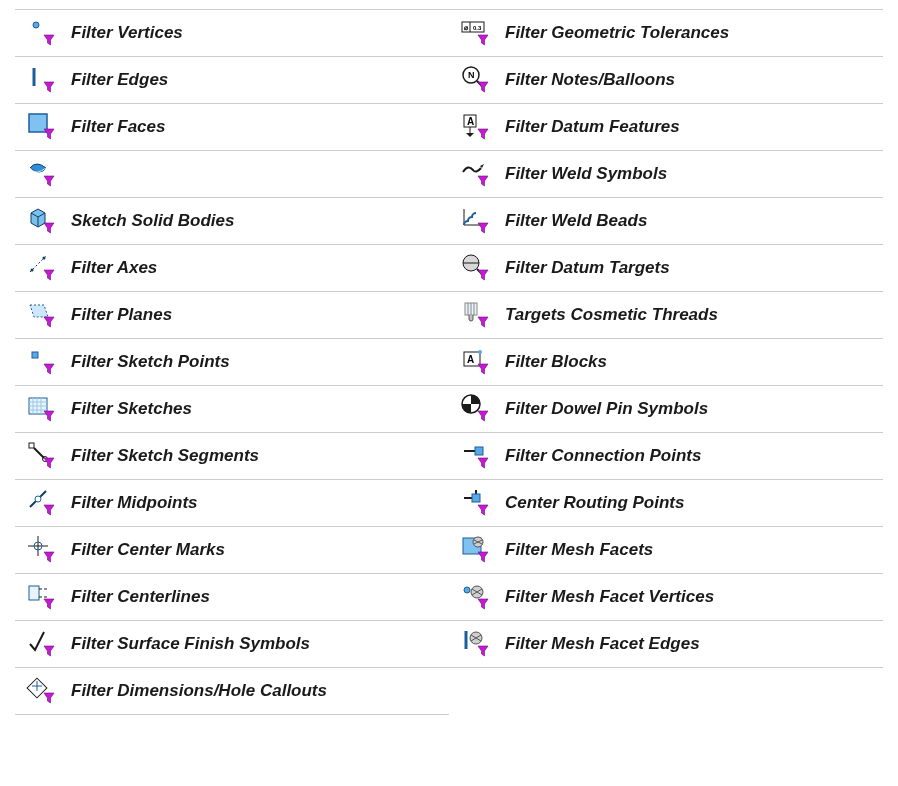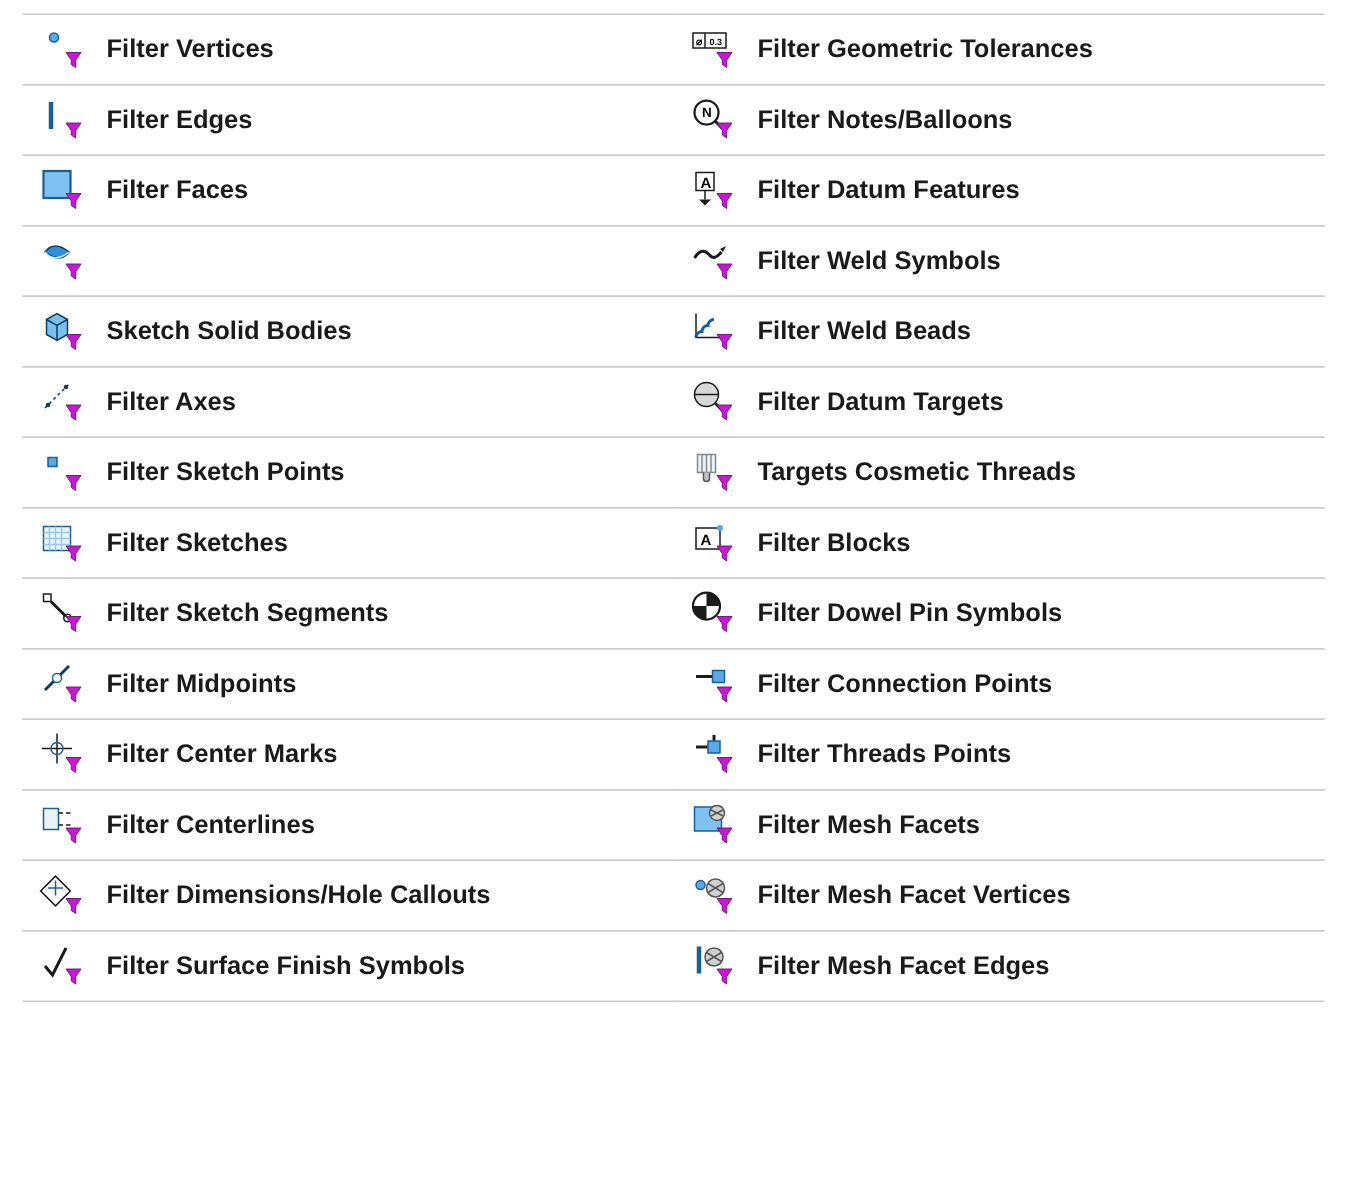--- a/index.html
+++ b/index.html
@@ -33,20 +33,21 @@
   .icon-cell {
     width: 46px;
     min-width: 46px;
     display: flex;
     align-items: center;
     justify-content: center;
     position: relative;
   }
   .label {
     padding-left: 6px;
+    font-style: italic;
   }
   svg { display:block; }
 </style>
 </head>
 <body>
 
 <div class="columns">
   <div class="col" id="col-left">
       <div class="row">
         <div class="icon-cell">
@@ -113,20 +114,31 @@
     <g transform="translate(18,18)">
     <path d="M0 0 h10 l-3.5 5 v5 l-3 -2 v-3 z" fill="#c817d6" stroke="#6a0d75" stroke-width="0.6"></path>
   </g>
   </svg>
         </div>
         <div class="label">Filter Axes</div>
       </div>
       <div class="row">
         <div class="icon-cell">
           <svg width="32" height="32" viewBox="0 0 32 32">
+    <path d="M4 6 h14 l4 12 h-14 z" fill="#cde8fa" stroke="#1b5f99" stroke-dasharray="2 2"></path>
+    <g transform="translate(18,18)">
+    <path d="M0 0 h10 l-3.5 5 v5 l-3 -2 v-3 z" fill="#c817d6" stroke="#6a0d75" stroke-width="0.6"></path>
+  </g>
+  </svg>
+        </div>
+        <div class="label">Filter Planes</div>
+      </div>
+      <div class="row">
+        <div class="icon-cell">
+          <svg width="32" height="32" viewBox="0 0 32 32">
     <rect x="6" y="6" width="6" height="6" fill="#5aa9e6" stroke="#1b5f99"></rect>
     <g transform="translate(18,18)">
     <path d="M0 0 h10 l-3.5 5 v5 l-3 -2 v-3 z" fill="#c817d6" stroke="#6a0d75" stroke-width="0.6"></path>
   </g>
   </svg>
         </div>
         <div class="label">Filter Sketch Points</div>
       </div>
       <div class="row">
         <div class="icon-cell">
@@ -192,40 +204,40 @@
     <g transform="translate(18,18)">
     <path d="M0 0 h10 l-3.5 5 v5 l-3 -2 v-3 z" fill="#c817d6" stroke="#6a0d75" stroke-width="0.6"></path>
   </g>
   </svg>
         </div>
         <div class="label">Filter Centerlines</div>
       </div>
       <div class="row">
         <div class="icon-cell">
           <svg width="32" height="32" viewBox="0 0 32 32">
+    <path d="M4 16 l5 6 l9 -18" fill="none" stroke="#1b1b1b" stroke-width="2"></path>
+    <g transform="translate(18,18)">
+    <path d="M0 0 h10 l-3.5 5 v5 l-3 -2 v-3 z" fill="#c817d6" stroke="#6a0d75" stroke-width="0.6"></path>
+  </g>
+  </svg>
+        </div>
+        <div class="label">Filter Surface Finish Symbols</div>
+      </div>
+      <div class="row">
+        <div class="icon-cell">
+          <svg width="32" height="32" viewBox="0 0 32 32">
     <path d="M4 6 l14 0 l0 14 l-14 0 z" fill="none" stroke="#1b1b1b" transform="rotate(45 11 13)"></path>
               <line x1="6" y1="11" x2="16" y2="11" stroke="#1b5f99"></line>
             <line x1="11" y1="6" x2="11" y2="16" stroke="#1b5f99"></line>
     <g transform="translate(18,18)">
     <path d="M0 0 h10 l-3.5 5 v5 l-3 -2 v-3 z" fill="#c817d6" stroke="#6a0d75" stroke-width="0.6"></path>
   </g>
   </svg>
         </div>
         <div class="label">Filter Dimensions/Hole Callouts</div>
-      </div>
-      <div class="row">
-        <div class="icon-cell">
-          <svg width="32" height="32" viewBox="0 0 32 32">
-    <path d="M4 16 l5 6 l9 -18" fill="none" stroke="#1b1b1b" stroke-width="2"></path>
-    <g transform="translate(18,18)">
-    <path d="M0 0 h10 l-3.5 5 v5 l-3 -2 v-3 z" fill="#c817d6" stroke="#6a0d75" stroke-width="0.6"></path>
-  </g>
-  </svg>
-        </div>
-        <div class="label">Filter Surface Finish Symbols</div>
       </div>
     </div>
   <div class="col" id="col-right">
       <div class="row">
         <div class="icon-cell">
           <svg width="32" height="32" viewBox="0 0 32 32">
     <rect x="2" y="5" width="22" height="10" fill="#fff" stroke="#1b1b1b"></rect>
               <line x1="10" y1="5" x2="10" y2="15" stroke="#1b1b1b"></line>
               <text x="4" y="13" font-size="7" font-family="Arial">⌀</text>
               <text x="13" y="13" font-size="6" font-family="Arial">0.3</text>
@@ -357,21 +369,21 @@
         <div class="icon-cell">
           <svg width="32" height="32" viewBox="0 0 32 32">
     <line x1="4" y1="11" x2="12" y2="11" stroke="#1b1b1b" stroke-width="2"></line>
               <line x1="16" y1="3" x2="16" y2="8" stroke="#1b1b1b" stroke-width="2"></line>
               <rect x="12" y="7" width="8" height="8" fill="#5aa9e6" stroke="#1b5f99"></rect>
     <g transform="translate(18,18)">
     <path d="M0 0 h10 l-3.5 5 v5 l-3 -2 v-3 z" fill="#c817d6" stroke="#6a0d75" stroke-width="0.6"></path>
   </g>
   </svg>
         </div>
-        <div class="label">Filter Threads Points</div>
+        <div class="label">Center Routing Points</div>
       </div>
       <div class="row">
         <div class="icon-cell">
           <svg width="32" height="32" viewBox="0 0 32 32">
     <rect x="3" y="4" width="18" height="16" fill="#7fc1f0" stroke="#1b5f99"></rect>
               <circle cx="18" cy="8" r="5" fill="#d0d0d0" stroke="#555"></circle>
               <line x1="14" y1="6" x2="22" y2="10" stroke="#555"></line>
             <line x1="14" y1="10" x2="22" y2="6" stroke="#555"></line>
     <g transform="translate(18,18)">
     <path d="M0 0 h10 l-3.5 5 v5 l-3 -2 v-3 z" fill="#c817d6" stroke="#6a0d75" stroke-width="0.6"></path>

